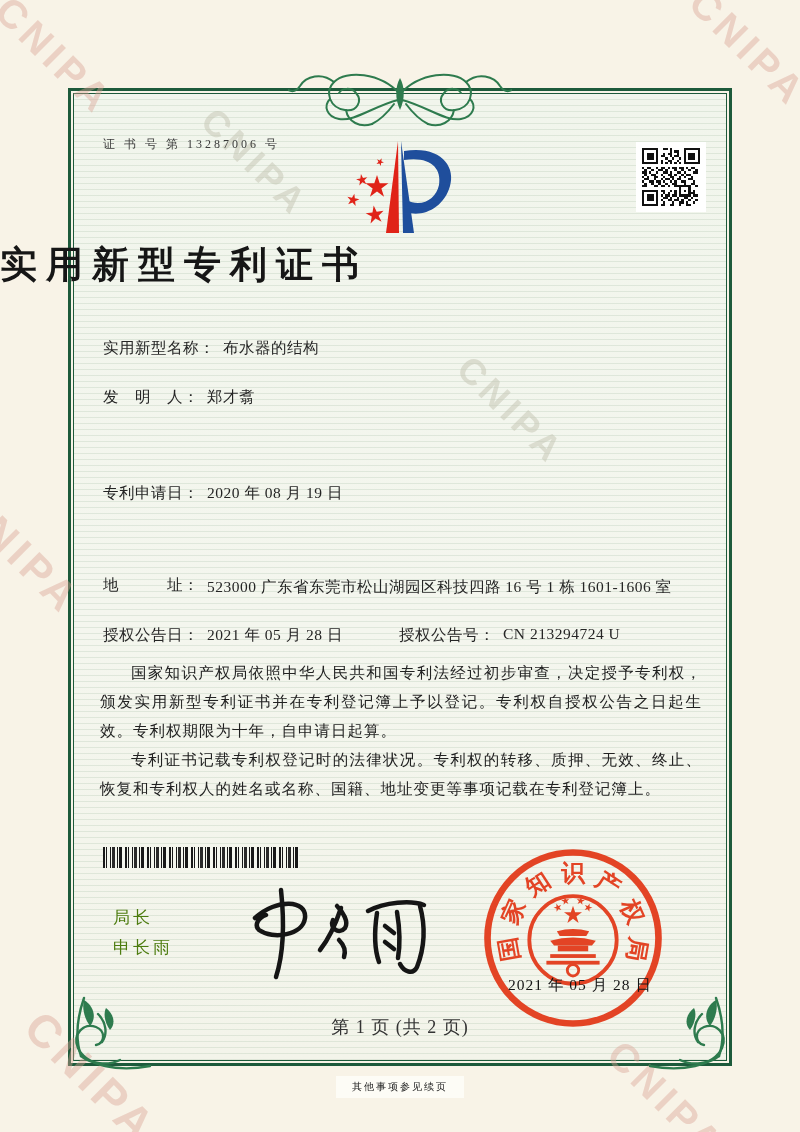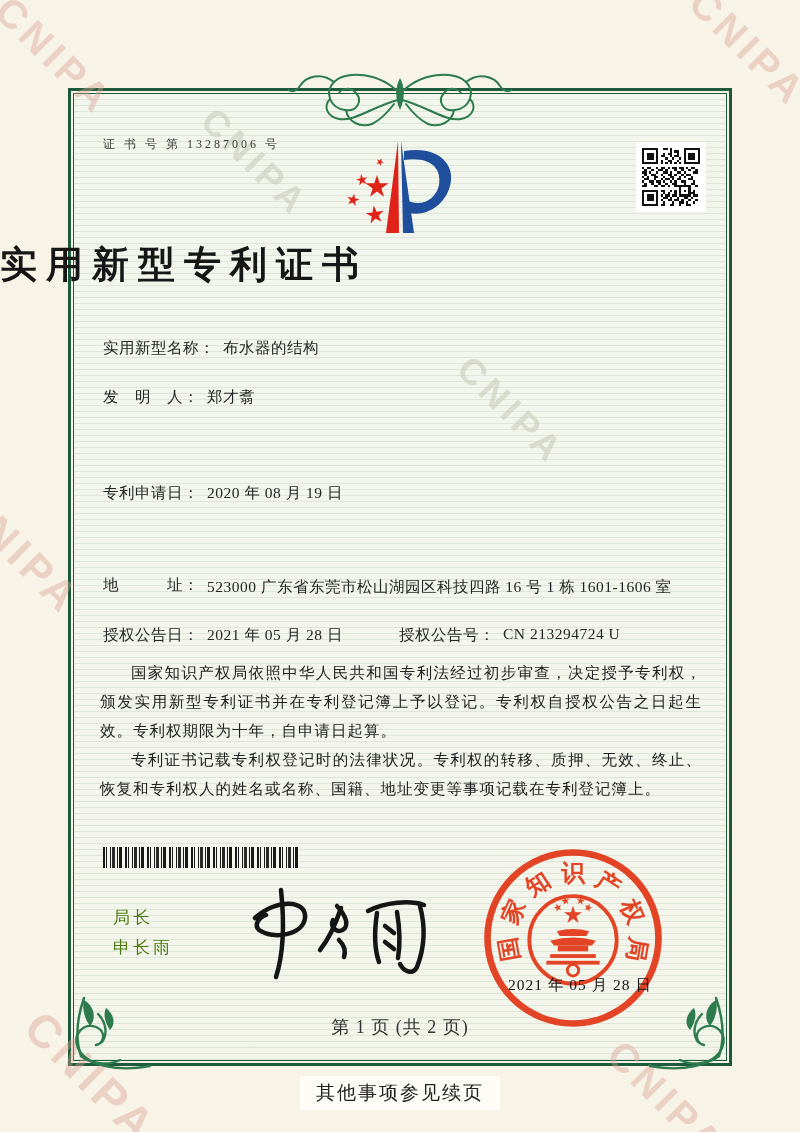--- a/index.html
+++ b/index.html
@@ -53,21 +53,21 @@
   .sig { position:absolute; left:225px; top:878px; }
 
   .seal { position:absolute; left:478px; top:843px; mix-blend-mode:multiply; opacity:.95; }
   .seal-date { position:absolute; left:495px; top:975px; width:170px; text-align:center;
                font-size:15.5px; color:#141414; letter-spacing:1px; z-index:4; }
 
   .page-num { position:absolute; left:0; top:1015px; width:100%; text-align:center;
               font-size:18px; color:#333; letter-spacing:1px; }
 
   .note { position:absolute; left:0; top:1076px; width:100%; text-align:center; }
-  .note span { display:inline-block; background:#fdfcf6; padding:4px 16px; font-size:19px;
+  .note span { display:inline-block; background:#fdfcf6; padding:4px 16px; font-size:10px;
                color:#222; letter-spacing:2px; }
 
   .orn { position:absolute; z-index:4; }
 </style>
 </head>
 <body>
 
 <div class="page">
 
   <span class="wm wm-pink" style="left:18px;  top:-12px; font-size:40px;">CNIPA</span>

